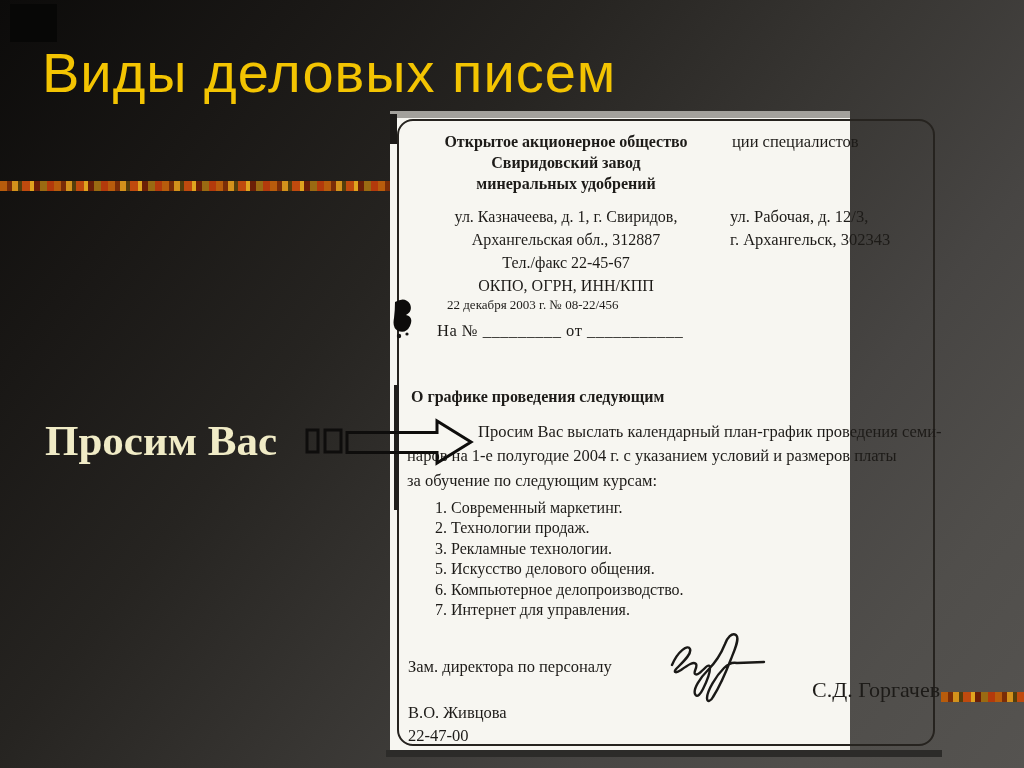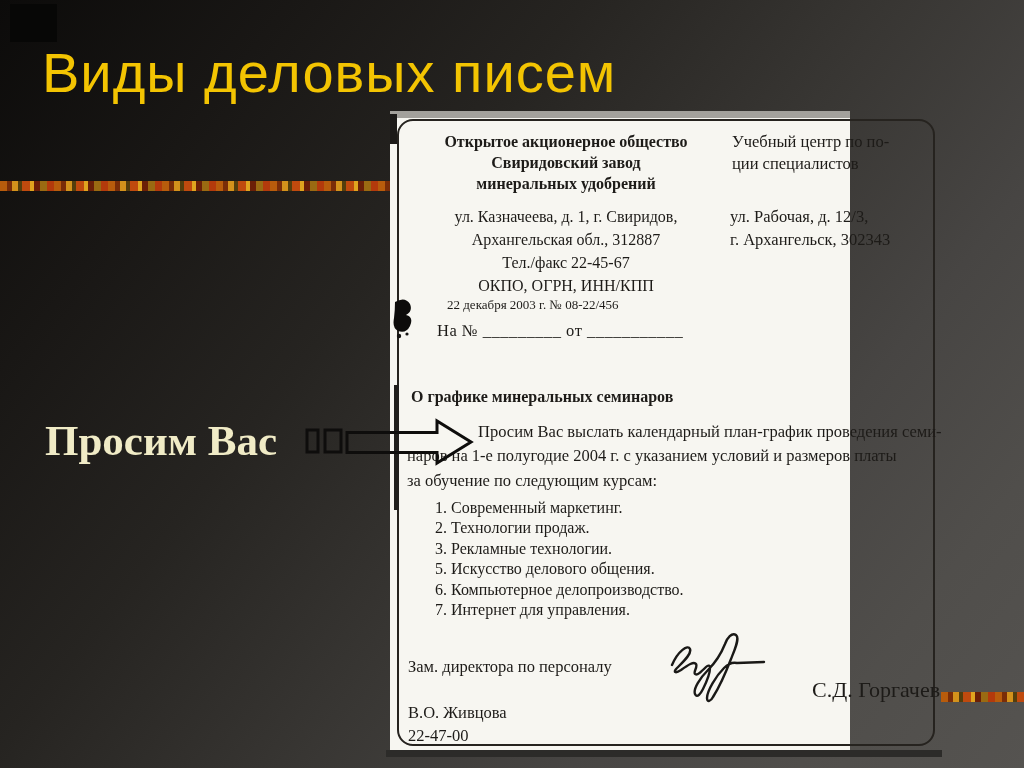--- a/index.html
+++ b/index.html
@@ -86,40 +86,39 @@
       <circle cx="14" cy="36" r="1.6" fill="#141312"></circle>
     </svg>
 
     <div class="p-abs sender-block blk-b">
       <div>Открытое акционерное общество</div>
       <div>Свиридовский завод</div>
       <div>минеральных удобрений</div>
     </div>
 
     <div class="p-abs recipient-block">
-      <div>Учебный центр по по-</div>
       <div>ции специалистов</div>
     </div>
 
     <div class="p-abs sender-address">
       <div>ул. Казначеева, д. 1, г. Свиридов,</div>
       <div>Архангельская обл., 312887</div>
       <div>Тел./факс 22-45-67</div>
       <div>ОКПО, ОГРН, ИНН/КПП</div>
     </div>
 
     <div class="p-abs recipient-address">
       <div>ул. Рабочая, д. 12/3,</div>
       <div>г. Архангельск, 302343</div>
     </div>
 
     <div class="p-abs date-line">22 декабря 2003 г. №  08-22/456</div>
     <div class="p-abs ref-line">На № _________ от ___________</div>
 
-    <div class="p-abs subject-line blk-b">О графике минеральных семинаров</div>
+    <div class="p-abs subject-line blk-b">О графике проведения следующим</div>
 
     <div class="p-abs body-block">
       <div class="body-indent">Просим Вас выслать календарный план-график проведения семи-</div>
       <div>наров на 1-е полугодие 2004 г. с указанием условий и размеров платы</div>
       <div>за обучение по следующим курсам:</div>
     </div>
 
     <div class="p-abs courses">
       <div>1. Современный маркетинг.</div>
       <div>2. Технологии продаж.</div>

